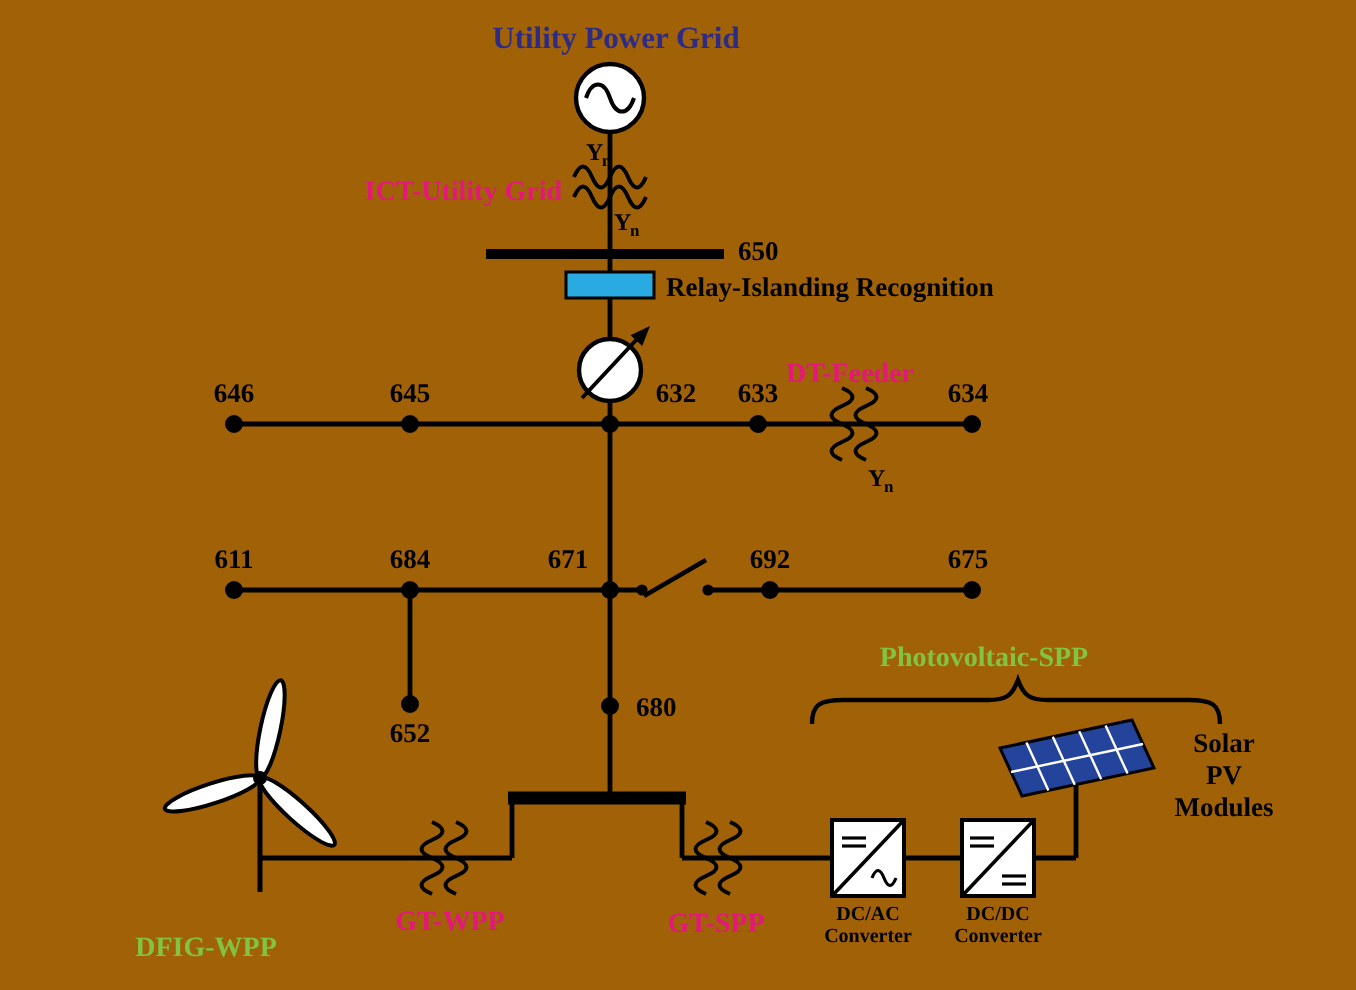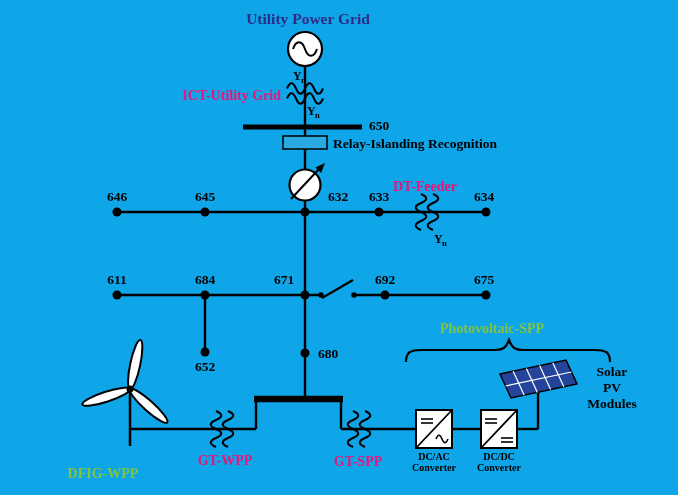--- a/index.html
+++ b/index.html
@@ -1,16 +1,16 @@
 <!DOCTYPE html>
 <html><head>
 <meta charset="utf-8">
 <style>
   html,body { margin:0; padding:0; background:#ffffff; }
-  .stage { width:678px; height:495px; position:relative; background:#0ea5e9; overflow:hidden; }
+  .stage { width:678px; height:495px; position:relative; background:#a16207; overflow:hidden; }
   svg { display:block; }
   text { font-family:"Liberation Serif","DejaVu Serif",serif; font-weight:bold; }
   .title { font-size:15.5px; text-anchor:middle; }
   .accent { font-size:14px; }
   .bus { font-size:13.5px; fill:#000; text-anchor:middle; }
   .mid { text-anchor:middle; }
   .enda { text-anchor:end; }
   .small { font-size:10px; text-anchor:middle; fill:#000; }
   .ymain { font-size:12px; fill:#000; }
   .ysub { font-size:8.5px; fill:#000; }

